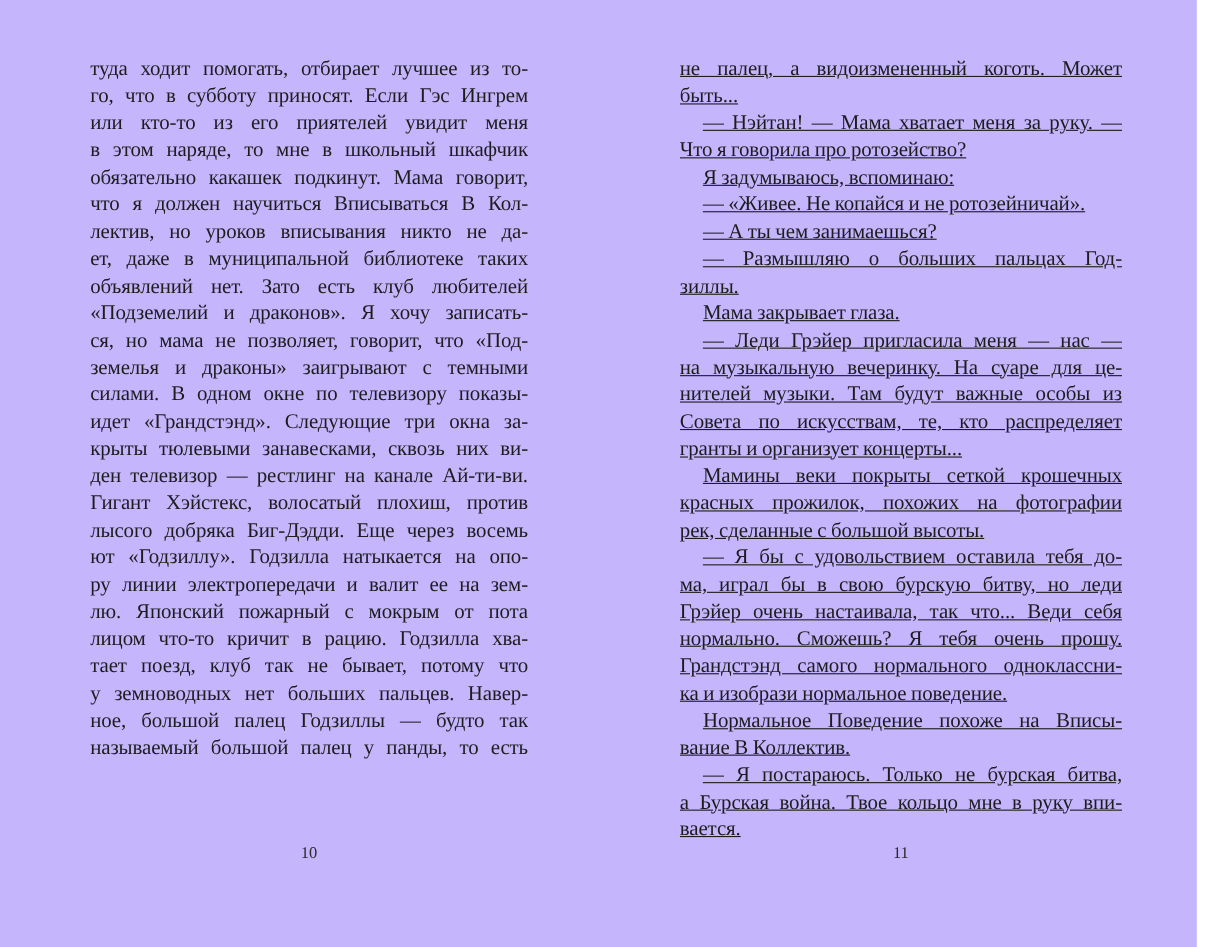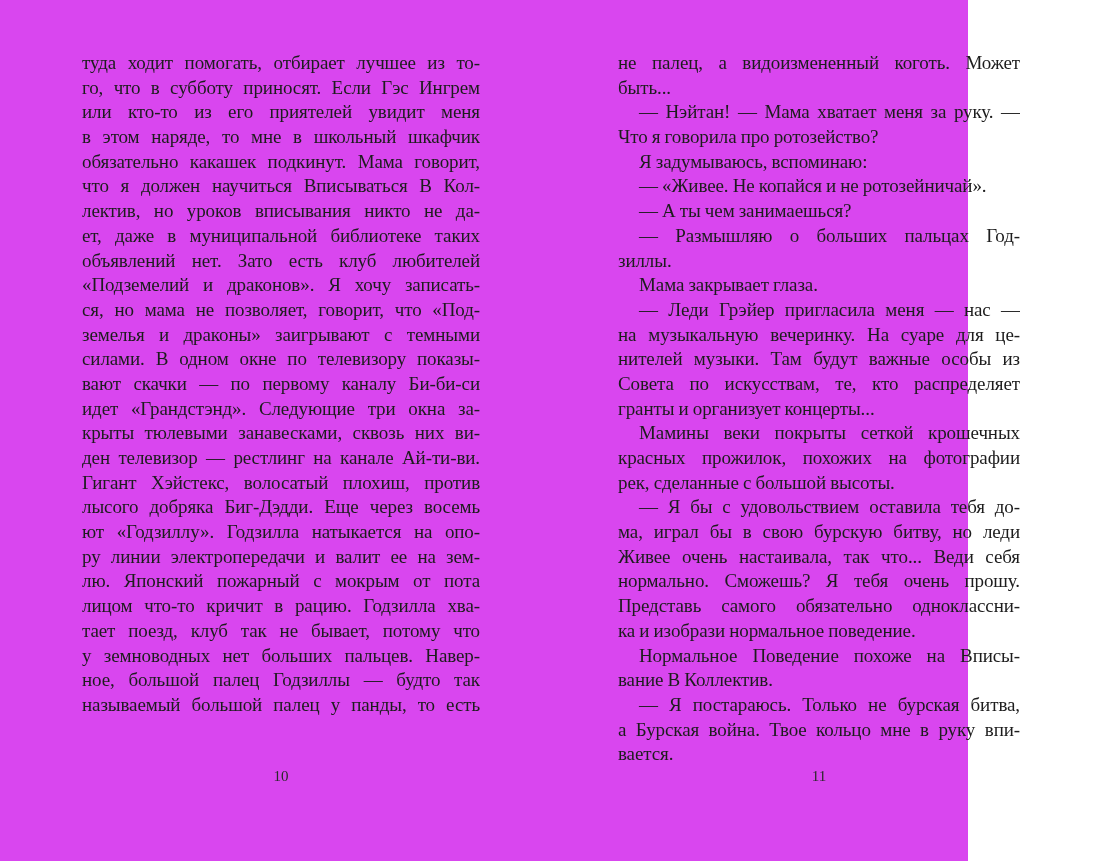--- a/index.html
+++ b/index.html
@@ -9,34 +9,34 @@
   }
   body {
     width: 1100px;
     height: 861px;
     overflow: hidden;
     font-family: "Liberation Serif", "DejaVu Serif", serif;
     color: #1d1d1d;
   }
   .spread {
     position: relative;
-    width: 968px;
+    width: 1088px;
     height: 861px;
-    background: #d946ef;
+    background: #c4b5fd;
   }
   .textcol {
     position: absolute;
     top: 51px;
     font-size: 19px;
     line-height: 24.7px;
     letter-spacing: -0.1px;
     word-spacing: -0.5px;
   }
   .textcol.left  { left: 82px;  width: 398px; }
-  .textcol.right { left: 618px; width: 402px; }
+  .textcol.right { left: 618px; width: 402px; text-decoration: underline; }
   .line {
     text-align: justify;
     text-align-last: justify;
     height: 24.7px;
     overflow: hidden;
   }
   .line.end {
     text-align: left;
     text-align-last: left;
   }
@@ -68,21 +68,20 @@
       <div class="line">в этом наряде, то мне в школьный шкафчик</div>
       <div class="line">обязательно какашек подкинут. Мама говорит,</div>
       <div class="line">что я должен научиться Вписываться В Кол-</div>
       <div class="line">лектив, но уроков вписывания никто не да-</div>
       <div class="line">ет, даже в муниципальной библиотеке таких</div>
       <div class="line">объявлений нет. Зато есть клуб любителей</div>
       <div class="line">«Подземелий и драконов». Я хочу записать-</div>
       <div class="line">ся, но мама не позволяет, говорит, что «Под-</div>
       <div class="line">земелья и драконы» заигрывают с темными</div>
       <div class="line">силами. В одном окне по телевизору показы-</div>
-      <div class="line">вают скачки — по первому каналу Би-би-си</div>
       <div class="line">идет «Грандстэнд». Следующие три окна за-</div>
       <div class="line">крыты тюлевыми занавесками, сквозь них ви-</div>
       <div class="line">ден телевизор — рестлинг на канале Ай-ти-ви.</div>
       <div class="line">Гигант Хэйстекс, волосатый плохиш, против</div>
       <div class="line">лысого добряка Биг-Дэдди. Еще через восемь</div>
       <div class="line">ют «Годзиллу». Годзилла натыкается на опо-</div>
       <div class="line">ру линии электропередачи и валит ее на зем-</div>
       <div class="line">лю. Японский пожарный с мокрым от пота</div>
       <div class="line">лицом что-то кричит в рацию. Годзилла хва-</div>
       <div class="line">тает поезд, клуб так не бывает, потому что</div>
@@ -105,23 +104,23 @@
       <div class="line indent">— Леди Грэйер пригласила меня — нас —</div>
       <div class="line">на музыкальную вечеринку. На суаре для це-</div>
       <div class="line">нителей музыки. Там будут важные особы из</div>
       <div class="line">Совета по искусствам, те, кто распределяет</div>
       <div class="line end">гранты и организует концерты...</div>
       <div class="line indent">Мамины веки покрыты сеткой крошечных</div>
       <div class="line">красных прожилок, похожих на фотографии</div>
       <div class="line end">рек, сделанные с большой высоты.</div>
       <div class="line indent">— Я бы с удовольствием оставила тебя до-</div>
       <div class="line">ма, играл бы в свою бурскую битву, но леди</div>
-      <div class="line">Живее очень настаивала, так что... Веди себя</div>
+      <div class="line">Грэйер очень настаивала, так что... Веди себя</div>
       <div class="line">нормально. Сможешь? Я тебя очень прошу.</div>
-      <div class="line">Представь самого обязательно одноклассни-</div>
+      <div class="line">Грандстэнд самого нормального одноклассни-</div>
       <div class="line end">ка и изобрази нормальное поведение.</div>
       <div class="line indent">Нормальное Поведение похоже на Вписы-</div>
       <div class="line end">вание В Коллектив.</div>
       <div class="line indent">— Я постараюсь. Только не бурская битва,</div>
       <div class="line">а Бурская война. Твое кольцо мне в руку впи-</div>
       <div class="line end">вается.</div>
     </div>
 
   <div class="pagenum left">10</div>
 

